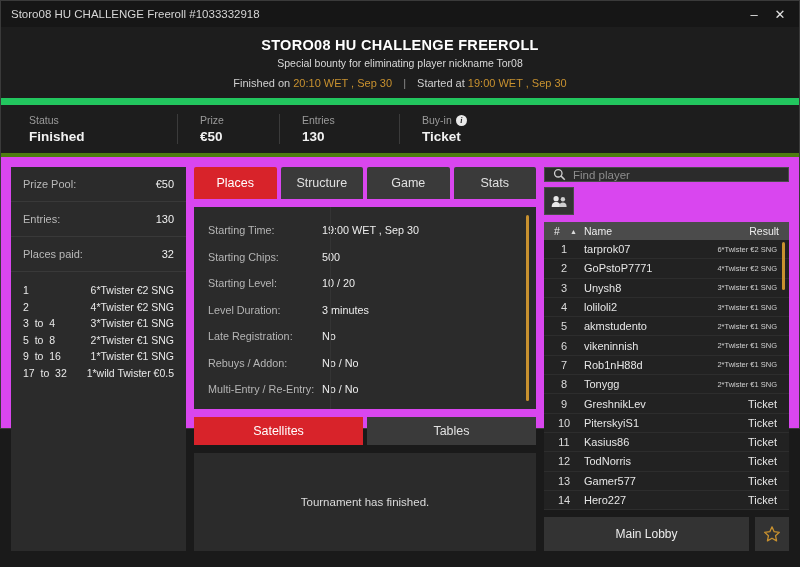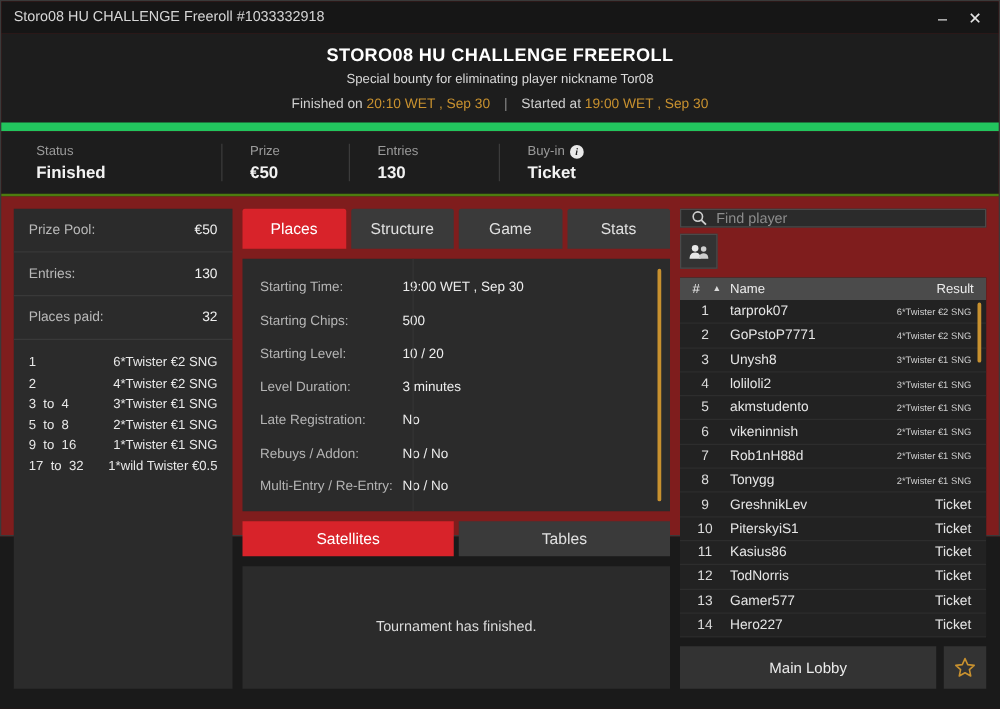--- a/index.html
+++ b/index.html
@@ -5,21 +5,21 @@
   * { box-sizing: border-box; margin: 0; padding: 0; }
   html, body {
     width: 800px; height: 567px;
     background: #1a1a1a;
     font-family: "Liberation Sans", sans-serif;
     overflow: hidden;
   }
   #app {
     position: relative;
     width: 800px; height: 429px;
-    background: #7f1d1d;
+    background: #d946ef;
     border: 1px solid #3a3a3a;
   }
 
   
   .titlebar {
     height: 26px;
     background: #161616;
     display: flex; align-items: center;
     padding: 0 6px 0 10px;
   }
@@ -52,21 +52,21 @@
   }
   .hdr-times .amber { color: #c8912f; }
   .hdr-sep { color: #8a8a8a; margin: 0 8px; }
 
   
   .statusbar {
     height: 52px;
     background: #1d1d1d;
     display: flex; align-items: center;
     padding-left: 28px;
-    border-bottom: 2px solid #4d7c0f;
+    border-bottom: 4px solid #4d7c0f;
   }
   .stat { padding-right: 20px; }
   .stat + .stat {
     border-left: 1px solid #3b3b3b;
     padding-left: 22px; margin-left: 2px;
   }
   .stat-w1 { width: 146px; }
   .stat-w2 { width: 100px; }
   .stat-w3 { width: 118px; }
   .stat-label {

